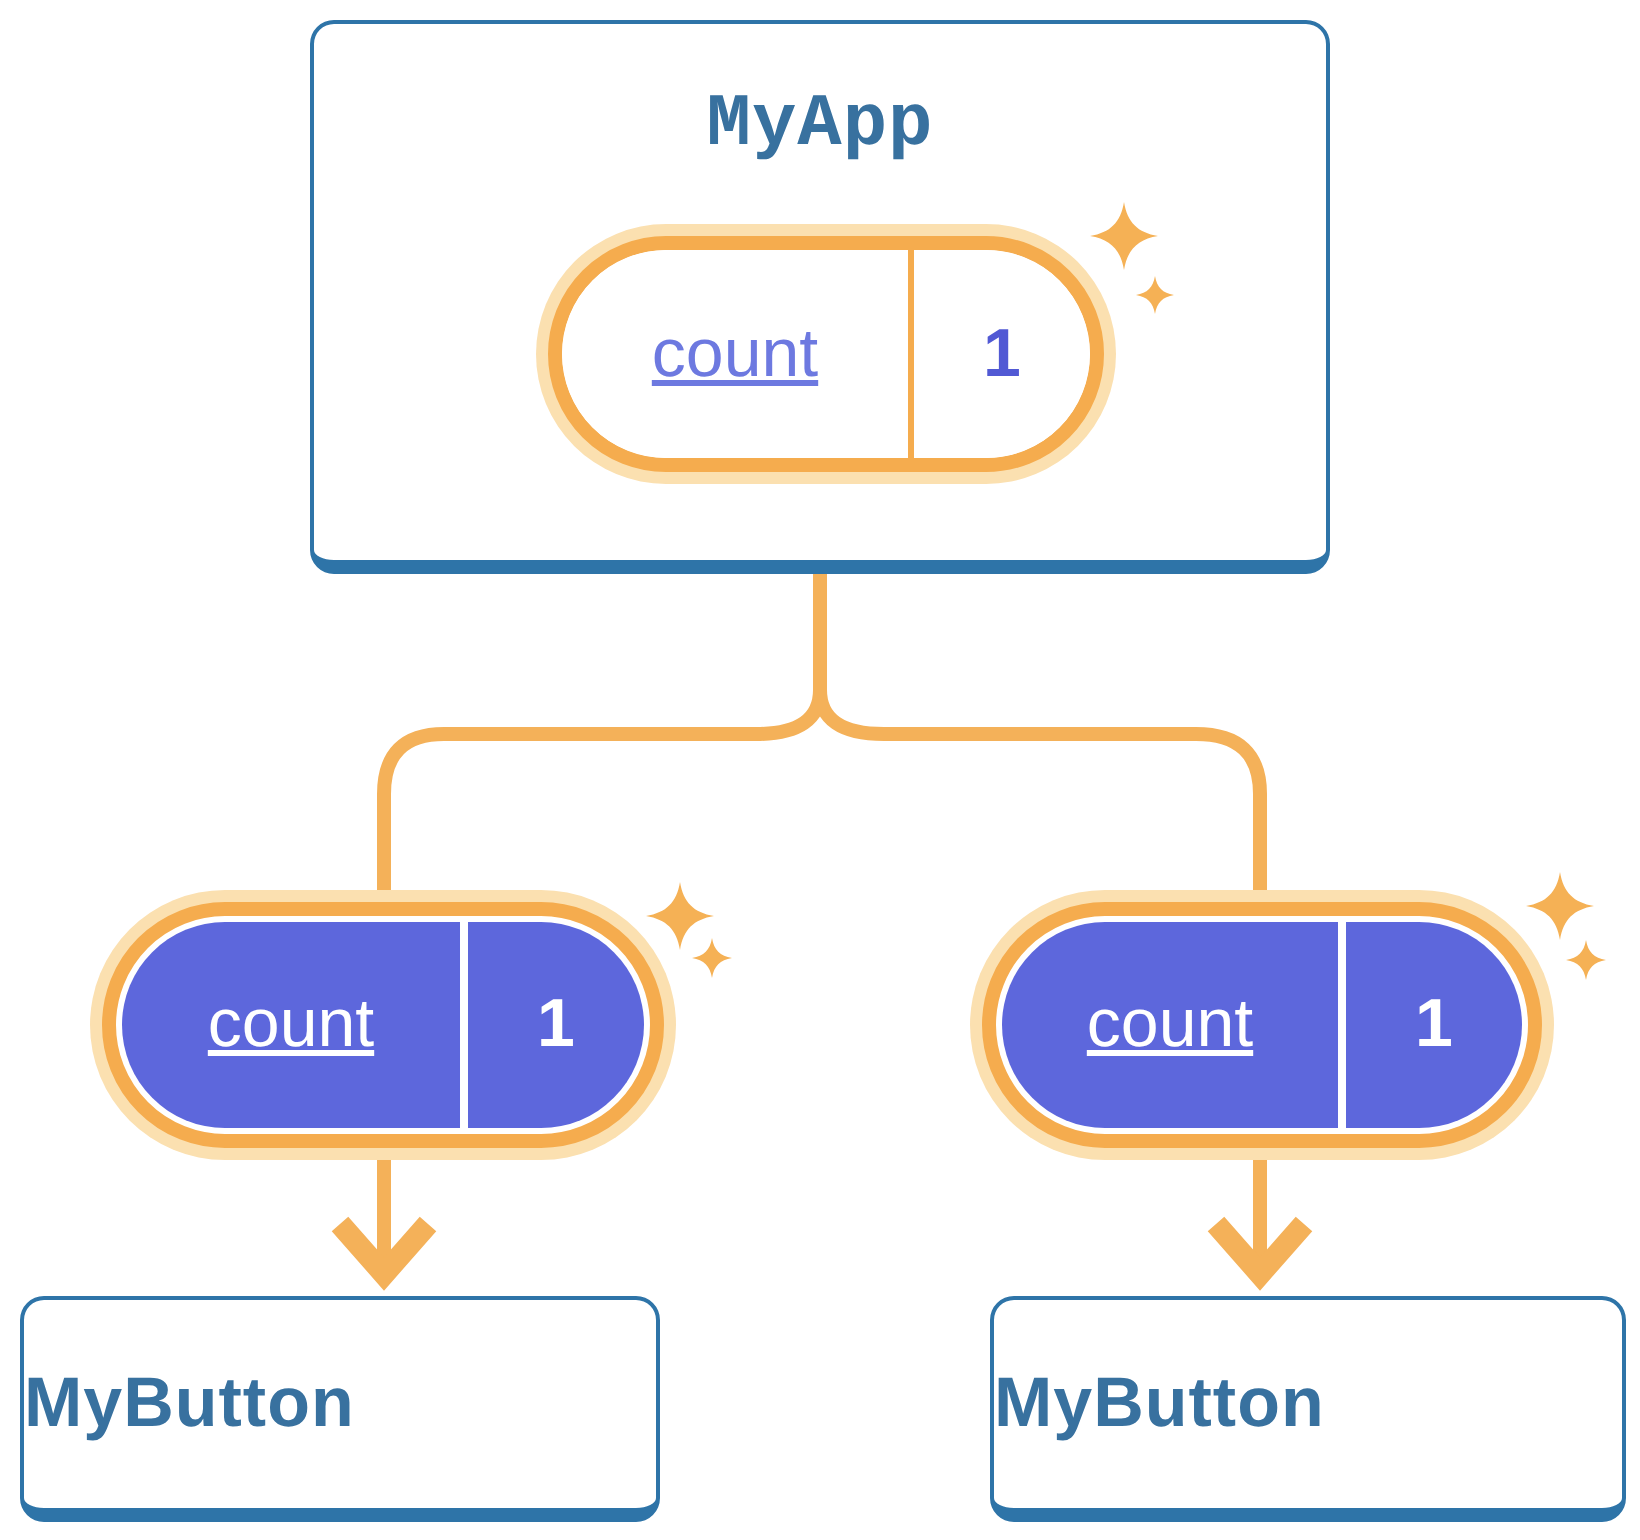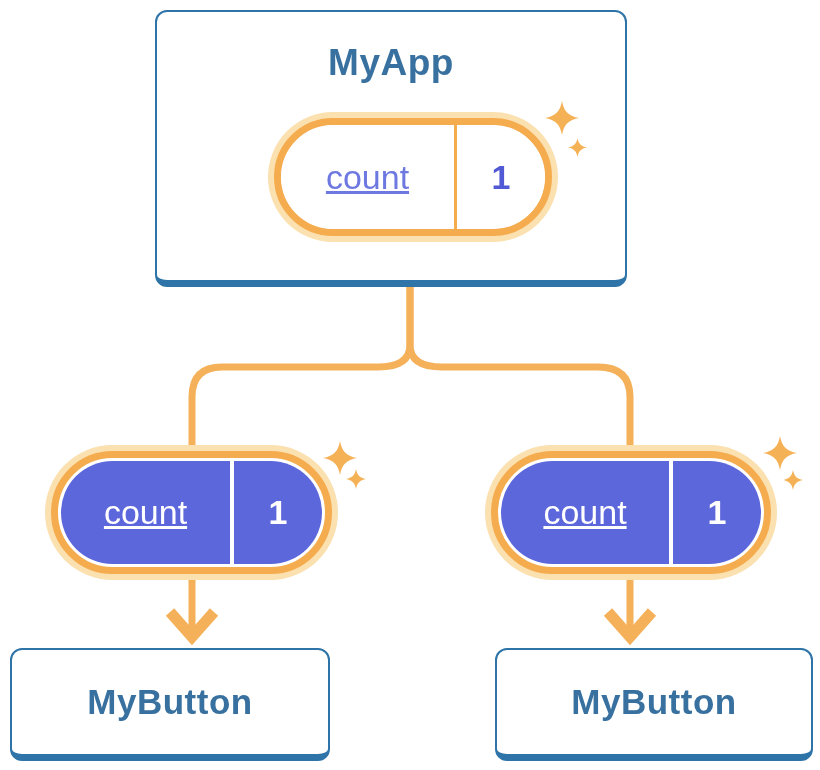--- a/index.html
+++ b/index.html
@@ -7,26 +7,26 @@
     position:relative;width:820px;height:770px;overflow:hidden;background:#ffffff;
     font-family:"Liberation Sans","DejaVu Sans",sans-serif;
   }
   svg{display:block;}
   .connectors{position:absolute;left:0;top:0;z-index:0;}
   .card{
     position:absolute;background:#fff;box-sizing:border-box;
     border:2px solid var(--card-border-blue,#2E74A8);
     border-bottom-width:7px;border-radius:12px;z-index:1;
   }
-  .root-card{left:155px;top:10px;width:472px;height:277px;}
+  .root-card{left:155px;top:10px;width:510px;height:277px;font-family:Liberation Mono, monospace;}
   .card-title{
     text-align:center;padding-top:30px;font-size:37px;font-weight:600;
     color:var(--card-text-blue,#38719F);letter-spacing:.5px;
   }
-  .child-card{display:flex;align-items:center;justify-content:center;}
+  .child-card{display:flex;align-items:center;}
   .child-card .card-title{padding-top:0;font-size:35px;}
   .child-card-left{left:10px;top:648px;width:320px;height:113px;}
   .child-card-right{left:495px;top:648px;width:318px;height:113px;}
 
   .pill{
     position:absolute;z-index:2;box-sizing:border-box;border-radius:999px;
     background:var(--orange-halo,#FBE0B0);padding:6px;
   }
   .pill-top{left:268px;top:112px;width:290px;height:130px;}
   .pill-left{left:45px;top:445px;width:293px;height:135px;}

